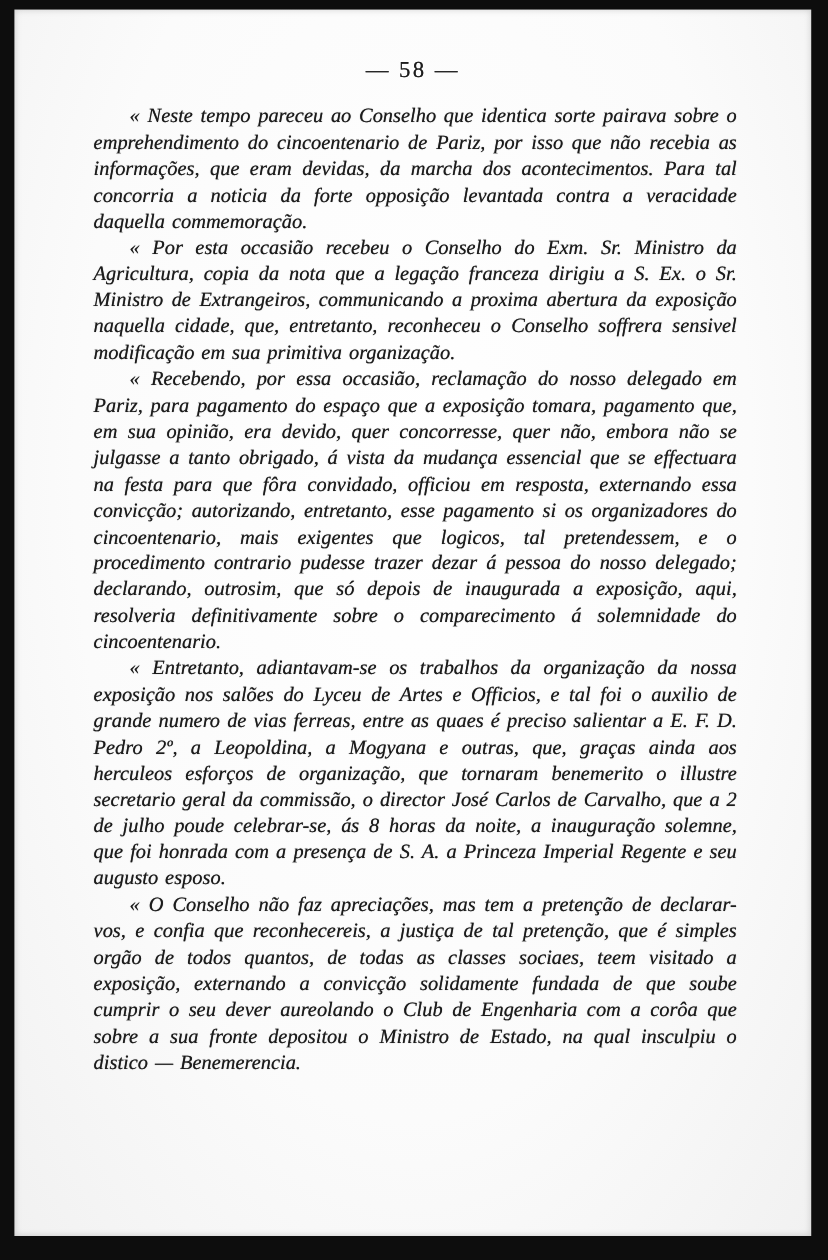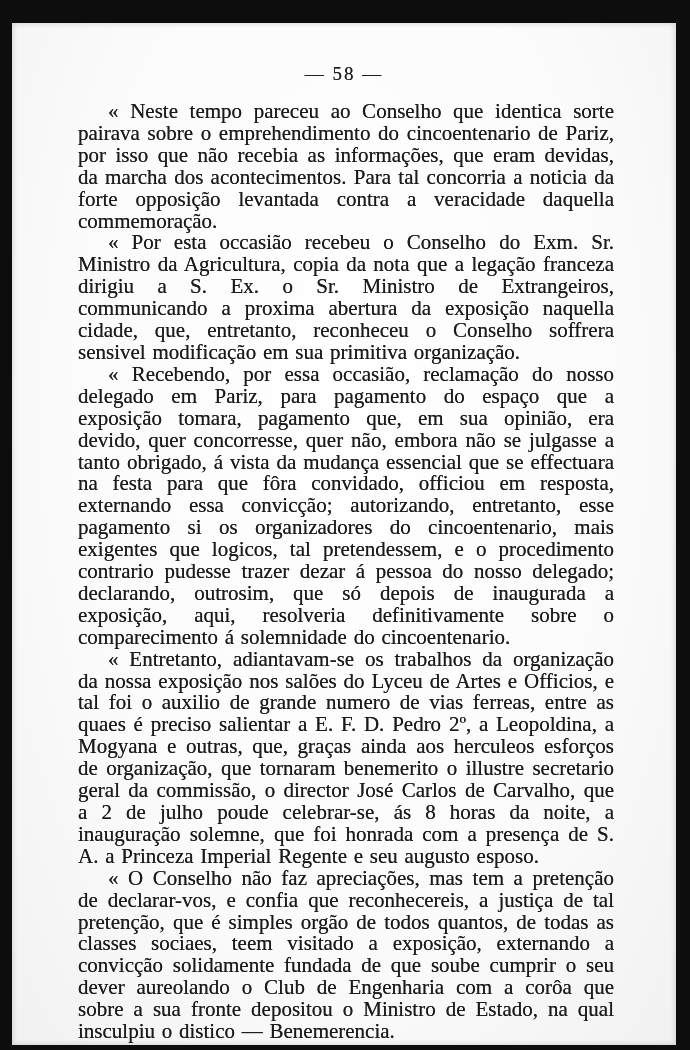--- a/index.html
+++ b/index.html
@@ -18,44 +18,44 @@
     background: #0d0d0d;
   }
   .page {
     position: absolute;
     left: 12px;
     top: 8px;
     width: 664px;
     height: 1022px;
     background: radial-gradient(ellipse at 50% 38%, #ffffff 0%, #fbfbfb 60%, #f1f1f1 100%);
     box-shadow: inset 0 0 6px rgba(0,0,0,0.18);
-    margin-top: 15px;
   }
   .page-number {
     position: absolute;
     top: 40px;
     left: 0;
     right: 0;
     text-align: center;
     font-size: 19px;
     letter-spacing: 2px;
     color: #1d1d1d;
     text-shadow: 0 0 0.5px rgba(20,20,20,0.75);
   }
   .text-content {
     position: absolute;
     left: 66px;
     top: 78px;
     width: 536px;
     color: #1b1b1b;
-    font-size: 21px;
+    font-size: 17px;
     line-height: 21.9px;
     text-align: justify;
     text-shadow: 0 0 0.6px rgba(20,20,20,0.8);
     word-spacing: 1.5px;
+    font-style: italic;
   }
   .text-content p {
     margin: 0;
     padding: 0;
     text-indent: 30px;
   }
 </style>
 </head>
 <body>
 

